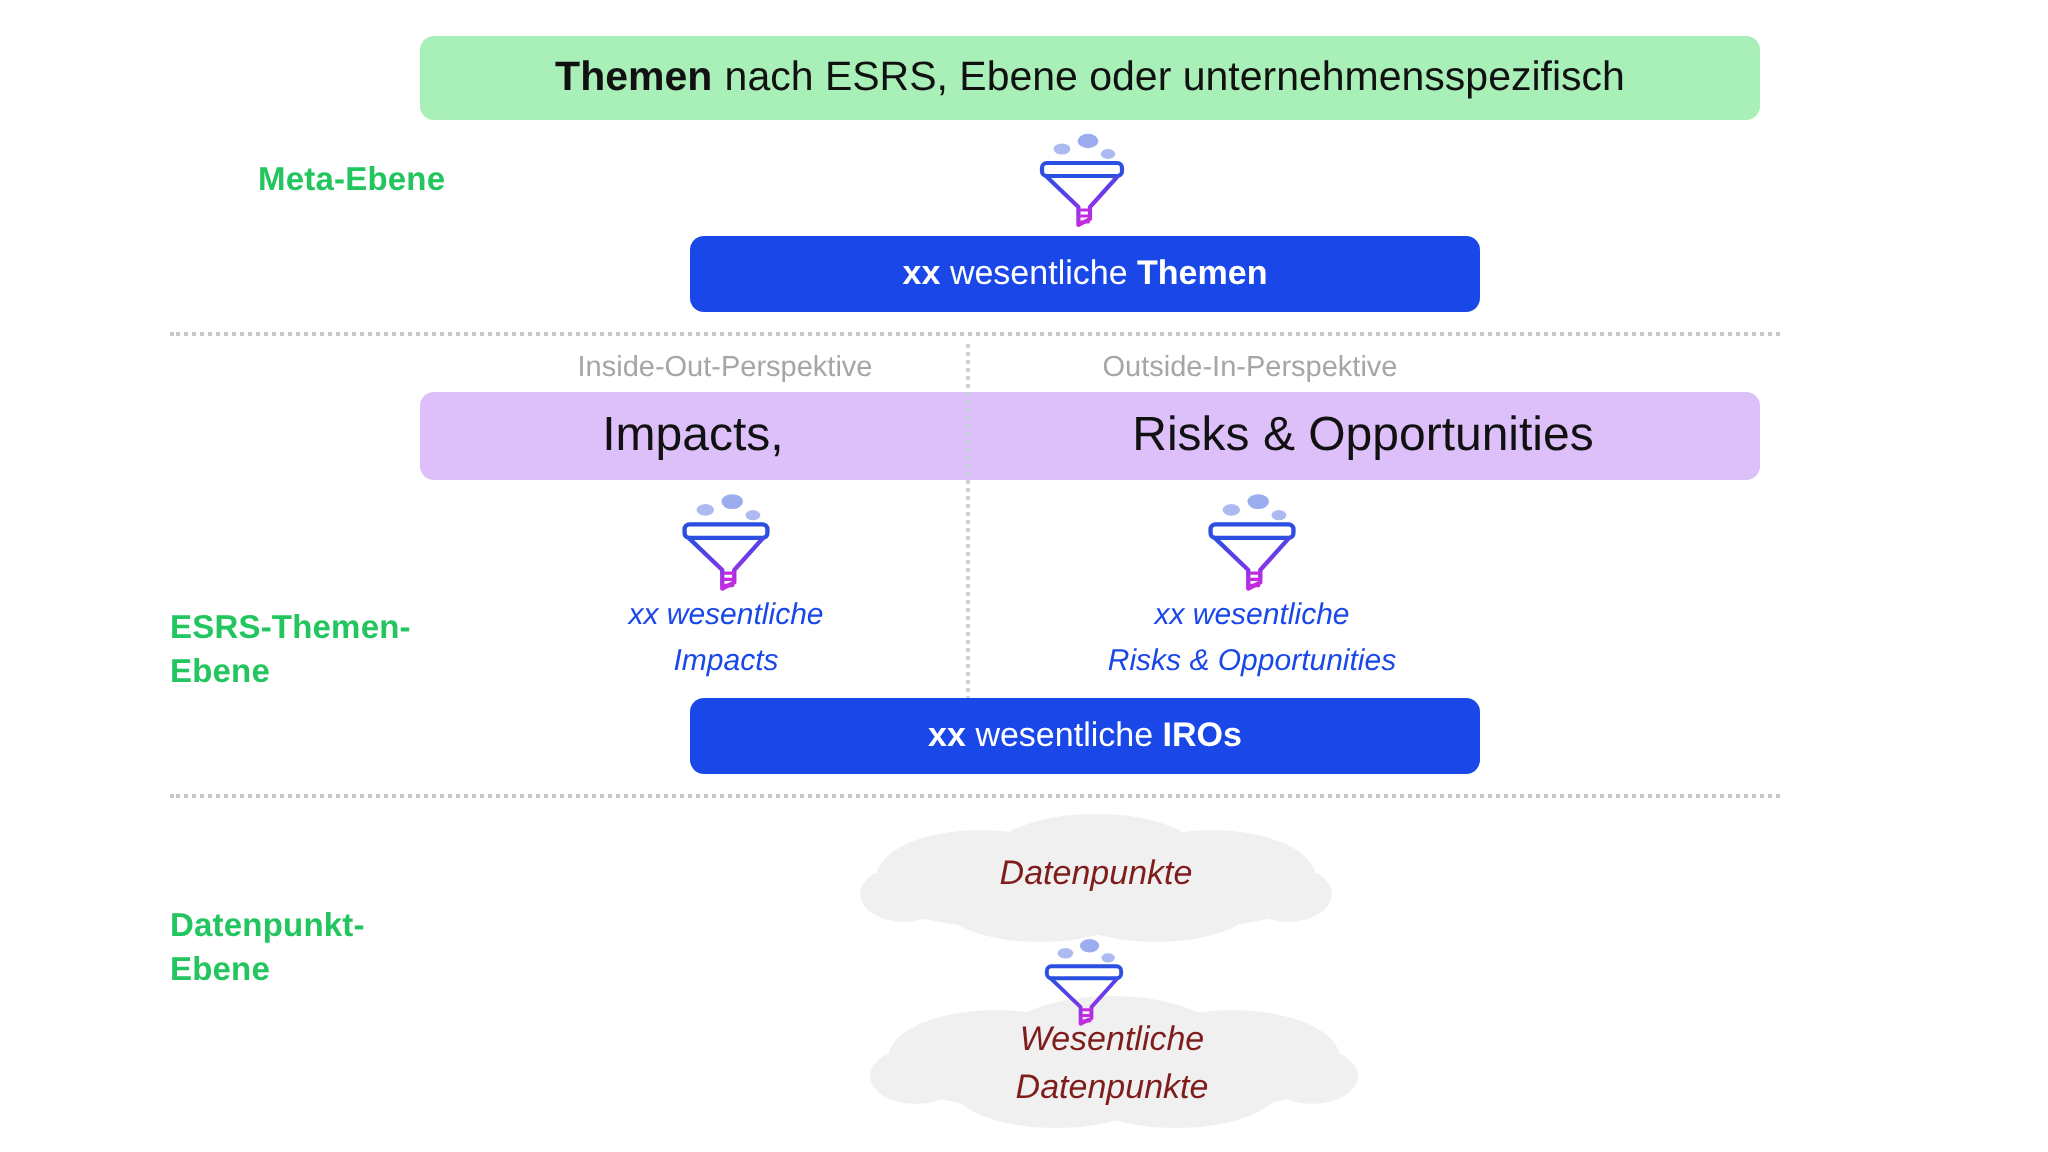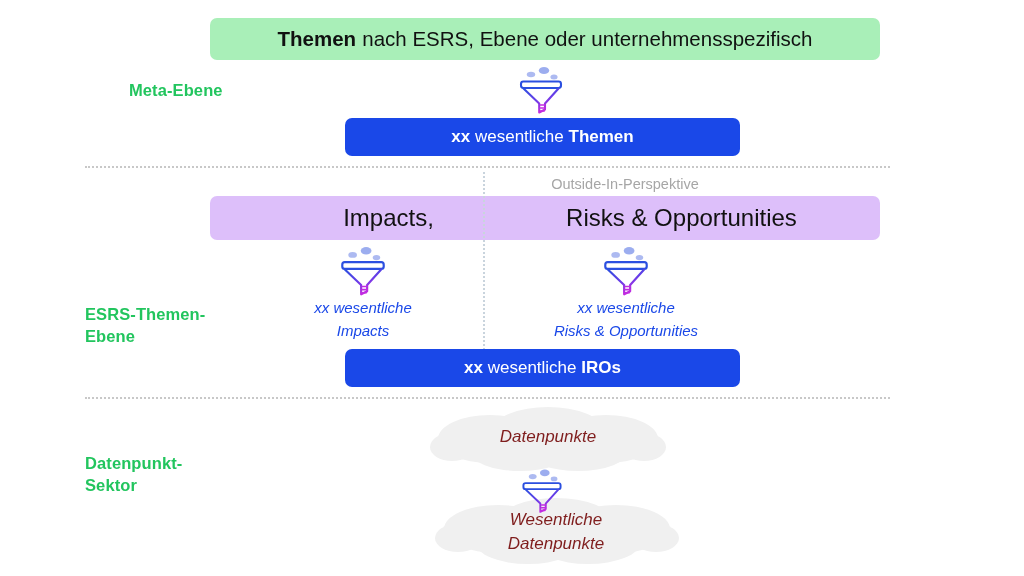--- a/index.html
+++ b/index.html
@@ -156,24 +156,25 @@
   </div>
 
   <div class="abs blue-bar" style="left:345px; top:118px; width:395px; height:38px;">
     <b>xx</b>
       <span class="light">wesentliche</span>
       <b>Themen</b>
   </div>
 
   <div class="abs h-divider" style="top:166px;"></div>
 
+  <div class="abs persp" style="left:275px; top:176px; width:175px;">Inside-Out-Perspektive</div>
   <div class="abs persp" style="left:535px; top:176px; width:180px;">Outside-In-Perspektive</div>
 
   <div class="abs purple-band">
-    <div class="purple-text" style="left:0; width:273px;margin-left:42px;">Impacts,</div>
+    <div class="purple-text" style="left:0; width:273px;">Impacts,</div>
     <div class="purple-text" style="left:273px; width:397px;">Risks &amp; Opportunities</div>
   </div>
 
   <div class="abs v-divider" style="top:172px; height:178px;"></div>
 
   <div class="abs" style="left:334px; top:242px;">
     <svg class="funnel" width="58" height="58" viewBox="0 0 56 56" aria-hidden="true">
       <defs>
         <linearGradient id="fg2" x1="0" y1="0" x2="0.4" y2="1">
           <stop offset="0%" stop-color="#2b4fe0"></stop>
@@ -218,21 +219,21 @@
 
   <div class="abs blue-bar" style="left:345px; top:349px; width:395px; height:38px;">
     <b>xx</b>
       <span class="light">wesentliche</span>
       <b>IROs</b>
   </div>
 
   <div class="abs h-divider" style="top:397px;"></div>
 
   <div class="abs level-label" style="left:85px; top:452px;">Datenpunkt-
-Sektor</div>
+Ebene</div>
 
   <div class="abs" style="left:428px; top:405px;">
     <svg width="240" height="70" viewBox="0 0 240 70" aria-hidden="true">
       <g fill="#f0f0f0">
         <ellipse cx="62" cy="34" rx="52" ry="24"></ellipse>
         <ellipse cx="120" cy="24" rx="54" ry="22"></ellipse>
         <ellipse cx="178" cy="34" rx="52" ry="24"></ellipse>
         <ellipse cx="92" cy="46" rx="50" ry="20"></ellipse>
         <ellipse cx="150" cy="46" rx="50" ry="20"></ellipse>
         <ellipse cx="24" cy="42" rx="22" ry="14"></ellipse>

